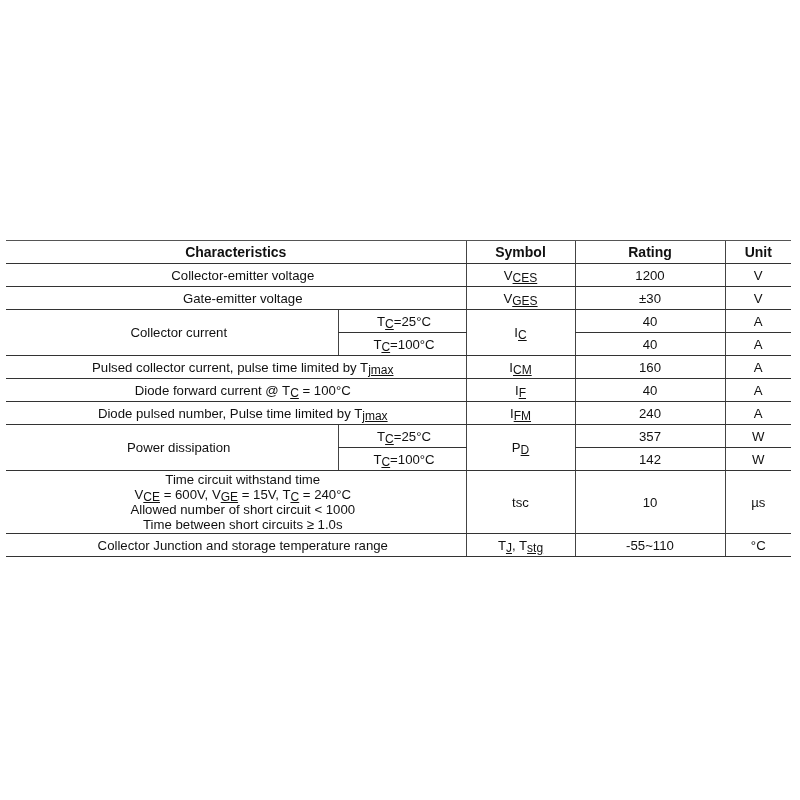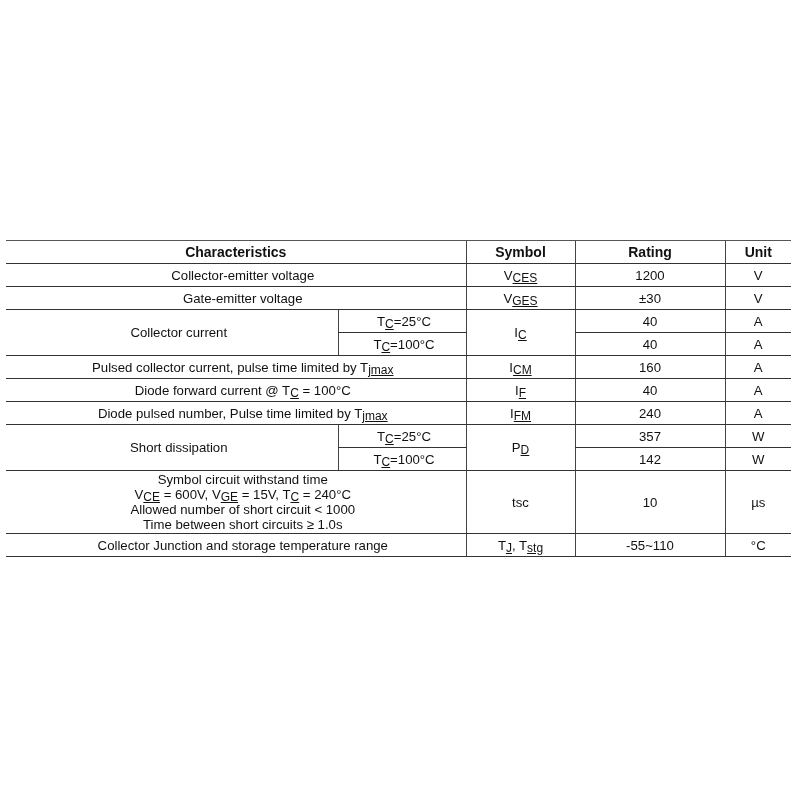--- a/index.html
+++ b/index.html
@@ -79,35 +79,35 @@
   </tr>
 
   <tr>
     <td colspan="2"><span>Diode pulsed number, Pulse time limited by T</span><sub>jmax</sub></td>
     <td class="c vl"><span>I</span><sub>FM</sub></td>
     <td class="c vl">240</td>
     <td class="c vl">A</td>
   </tr>
 
   <tr>
-    <td rowspan="2">Short dissipation</td>
+    <td rowspan="2">Power dissipation</td>
     <td class="vl sub"><span>T</span><sub>C</sub><span>=25°C</span></td>
     <td rowspan="2" class="c vl"><span>P</span><sub>D</sub></td>
     <td class="c vl">357</td>
     <td class="c vl">W</td>
   </tr>
   <tr>
     <td class="vl sub"><span>T</span><sub>C</sub><span>=100°C</span></td>
     <td class="c vl">142</td>
     <td class="c vl">W</td>
   </tr>
 
   <tr>
     <td colspan="2" class="multi" style="height:62px">
-      <div>Symbol circuit withstand time</div>
+      <div>Time circuit withstand time</div>
       <div><span>V</span><sub>CE</sub><span> = 600V, V</span><sub>GE</sub><span> = 15V, T</span><sub>C</sub><span> = 240°C</span></div>
       <div>Allowed number of short circuit &lt; 1000</div>
       <div>Time between short circuits  ≥  1.0s</div>
     </td>
     <td class="c vl">tsc</td>
     <td class="c vl">10</td>
     <td class="c vl">µs</td>
   </tr>
 
   <tr class="last">

